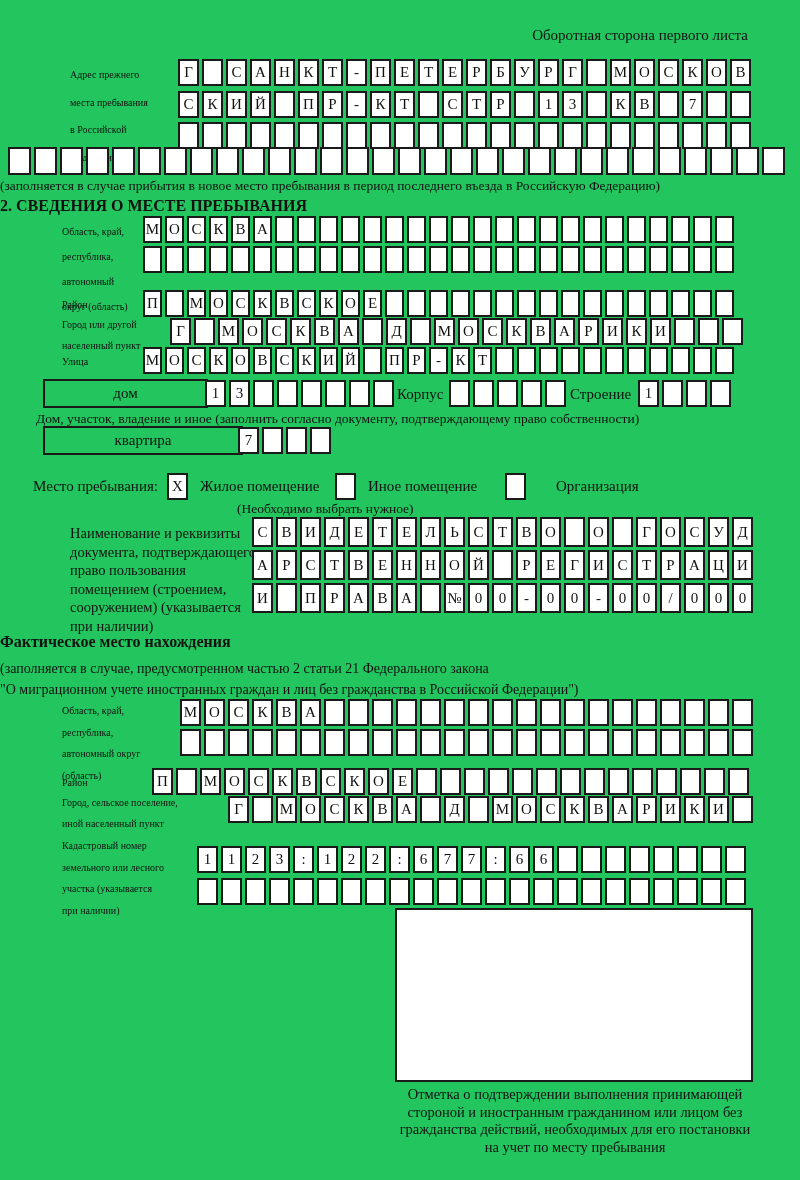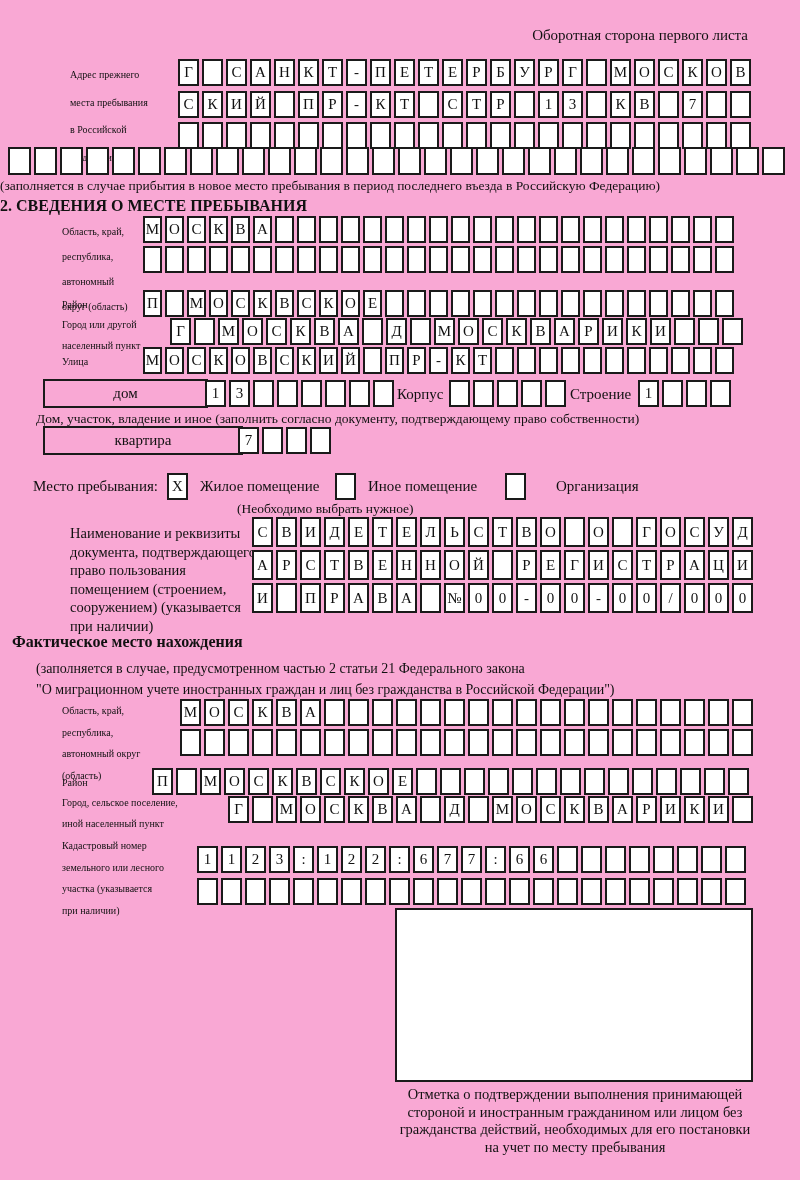--- a/index.html
+++ b/index.html
@@ -1,17 +1,17 @@
 <!DOCTYPE html>
 <html><head>
 <meta charset="utf-8">
 <style>
   html,body { margin:0; padding:0; background:#ffffff; }
   .page {
-    position:relative; width:800px; height:1180px; background:#f9a8d4;
+    position:relative; width:800px; height:1180px; background:#22c55e;
     font-family:"Liberation Serif","DejaVu Serif",serif; color:#111;
     overflow:hidden;
   }
   .abs { position:absolute; }
   .lbl { font-size:10px; line-height:22px; white-space:nowrap; }
   .note { font-size:13.5px; white-space:nowrap; }
   .center { left:0; right:0; text-align:left; }
   .title { font-weight:bold; font-size:16px; }
   .boxrow { display:flex; }
   .cell {
@@ -27,21 +27,21 @@
   .field-rect {
     box-sizing:border-box; border:2px solid #1a1a1a; height:29px;
     display:flex; align-items:center; justify-content:center;
     font-size:15px;
     margin-left:10px;
   }
   .inline-label { font-size:15px; white-space:nowrap; display:flex; align-items:center; }
   .stamp-rect { box-sizing:border-box; border:2px solid #1a1a1a; background:#fff; }
   .stamp-note { font-size:14.5px; line-height:17.5px; text-align:center; }
   .doc-lbl { font-size:14.5px; line-height:18.5px; white-space:nowrap; }
-  .sub { font-size:14px;padding-left:36px; }
+  .sub { font-size:14px; }
 </style>
 </head>
 <body>
 
 <div class="page">
 
   <div class="abs note" style="top:27px; right:52px; font-size:15px;">Оборотная сторона первого листа</div>
 
   <div class="abs lbl" style="left:70px; top:61px; line-height:27.5px;">
       <div>Адрес прежнего</div>
@@ -443,21 +443,21 @@
       <span class="cell">0</span>
       <span class="cell">-</span>
       <span class="cell">0</span>
       <span class="cell">0</span>
       <span class="cell">/</span>
       <span class="cell">0</span>
       <span class="cell">0</span>
       <span class="cell">0</span>
     </div>
 
-  <div class="abs title center" style="top:633px;padding-left:12px;">Фактическое место нахождения</div>
+  <div class="abs title center" style="top:633px;">Фактическое место нахождения</div>
   <div class="abs sub center" style="top:661px;">(заполняется в случае, предусмотренном частью 2 статьи 21 Федерального закона</div>
   <div class="abs sub center" style="top:682px;">"О миграционном учете иностранных граждан и лиц без гражданства в Российской Федерации")</div>
 
   <div class="abs lbl" style="left:62px; top:700px; line-height:21.5px;">
       <div>Область, край,</div>
       <div>республика,</div>
       <div>автономный округ</div>
       <div>(область)</div>
     </div>
   <div class="abs boxrow p24" style="left:180px; top:699px;">

